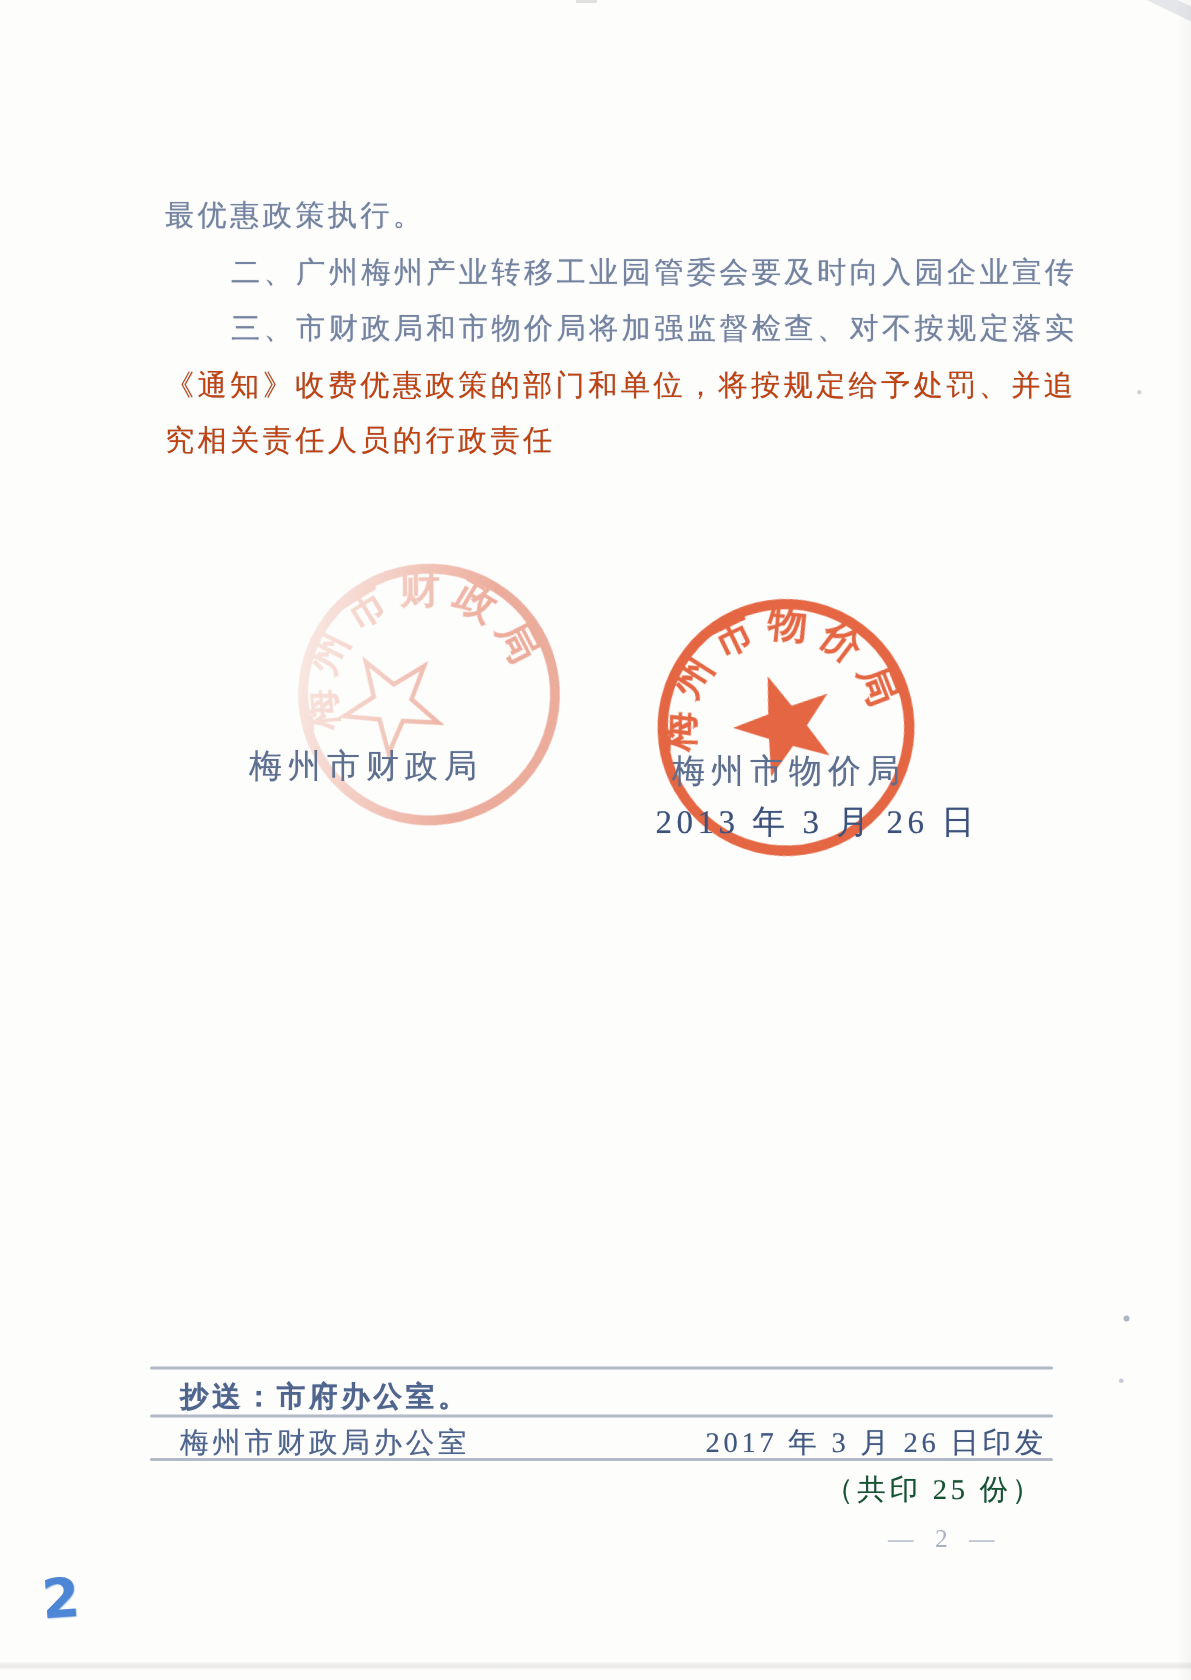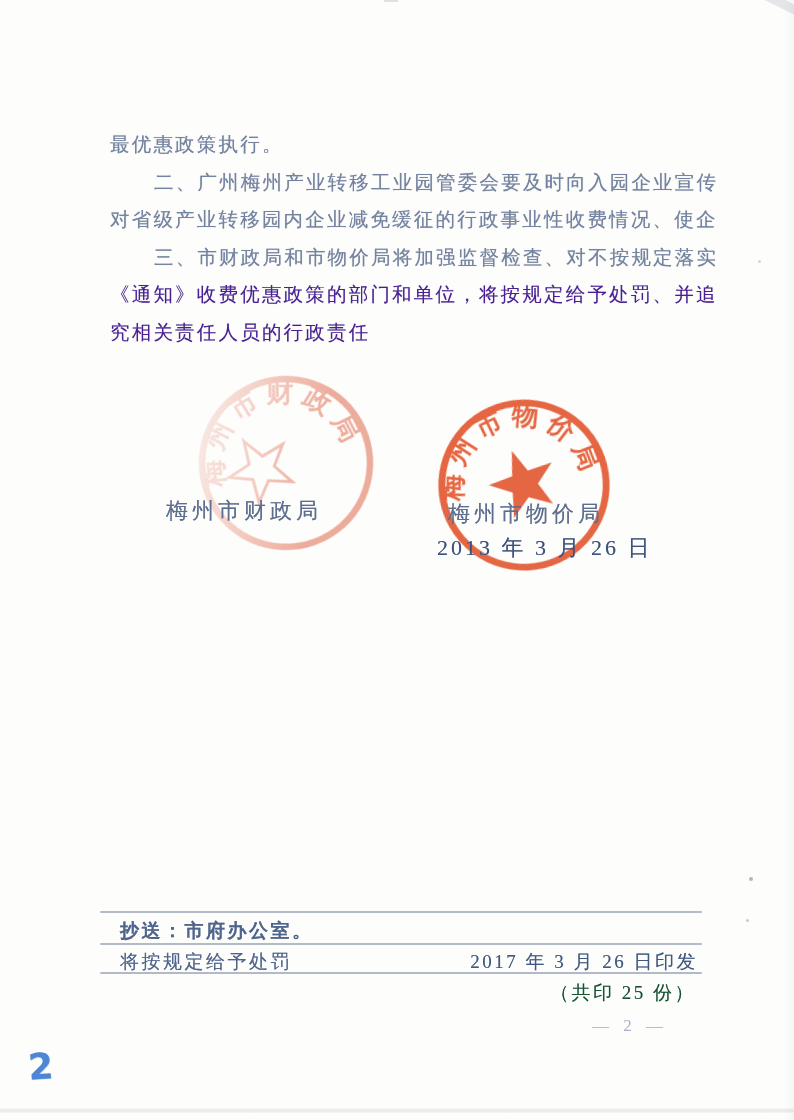--- a/index.html
+++ b/index.html
@@ -18,21 +18,21 @@
   }
   
   .body-text{
     position:absolute;left:110px;top:126px;width:598px;
     font-size:19.5px;line-height:37.5px;letter-spacing:2.2px;
     color:#74839f;
     text-shadow:0 0 0.7px rgba(116,131,159,0.65);
   }
   .body-text .line{white-space:nowrap;height:37.5px;}
   .body-text .line.indent{padding-left:44px;}
-  .body-text .line.fade{color:#4c1d95;}
+  .body-text .line.fade{color:#c2410c;}
   
   .seal{position:absolute;pointer-events:none;}
   .seal-left{
     left:193px;top:370px;opacity:.52;transform:rotate(-14deg);
     filter:blur(.4px);
     -webkit-mask-image:linear-gradient(115deg,rgba(0,0,0,.18) 8%,rgba(0,0,0,1) 62%);
     mask-image:linear-gradient(115deg,rgba(0,0,0,.18) 8%,rgba(0,0,0,1) 62%);
   }
   .seal-right{
     left:433px;top:394px;opacity:.9;transform:rotate(-8deg);
@@ -95,21 +95,20 @@
   }
 </style>
 </head>
 <body>
 
 <div class="page">
 
   <div class="body-text">
     <div class="line">最优惠政策执行。</div>
     <div class="line indent">二、广州梅州产业转移工业园管委会要及时向入园企业宣传</div>
-    <div class="line">对省级产业转移园内企业减免缓征的行政事业性收费情况、使企</div>
     <div class="line indent">三、市财政局和市物价局将加强监督检查、对不按规定落实</div>
     <div class="line fade">《通知》收费优惠政策的部门和单位，将按规定给予处罚、并追</div>
     <div class="line fade">究相关责任人员的行政责任</div>
   </div>
 
   <svg class="seal seal-left" width="186" height="186" viewBox="0 0 186 186">
     <defs>
       <path id="arcL" d="M32.7,114.2 A62,62 0 1 1 149.3,114.2" fill="none"></path>
     </defs>
     <circle cx="93" cy="93" r="84" fill="none" stroke-width="6.5" stroke="#de6446"></circle>
@@ -130,21 +129,21 @@
     </text>
   </svg>
 
   <div class="sig sig-left">梅州市财政局</div>
   <div class="sig sig-right">梅州市物价局</div>
   <div class="sig sig-date">2013 年 3 月 26 日</div>
 
   <div class="rule rule-1"></div>
   <div class="foot foot-cc">抄送：市府办公室。</div>
   <div class="rule rule-2"></div>
-  <div class="foot foot-issuer">将按规定给予处罚</div>
+  <div class="foot foot-issuer">梅州市财政局办公室</div>
   <div class="foot foot-date">2017 年 3 月 26 日印发</div>
   <div class="rule rule-3"></div>
   <div class="foot foot-copies">（共印 25 份）</div>
 
   <div class="page-num">— 2 —</div>
 
   <div class="hand-mark">2</div>
 
   <div class="speck speck-1"></div>
   <div class="speck speck-2"></div>

